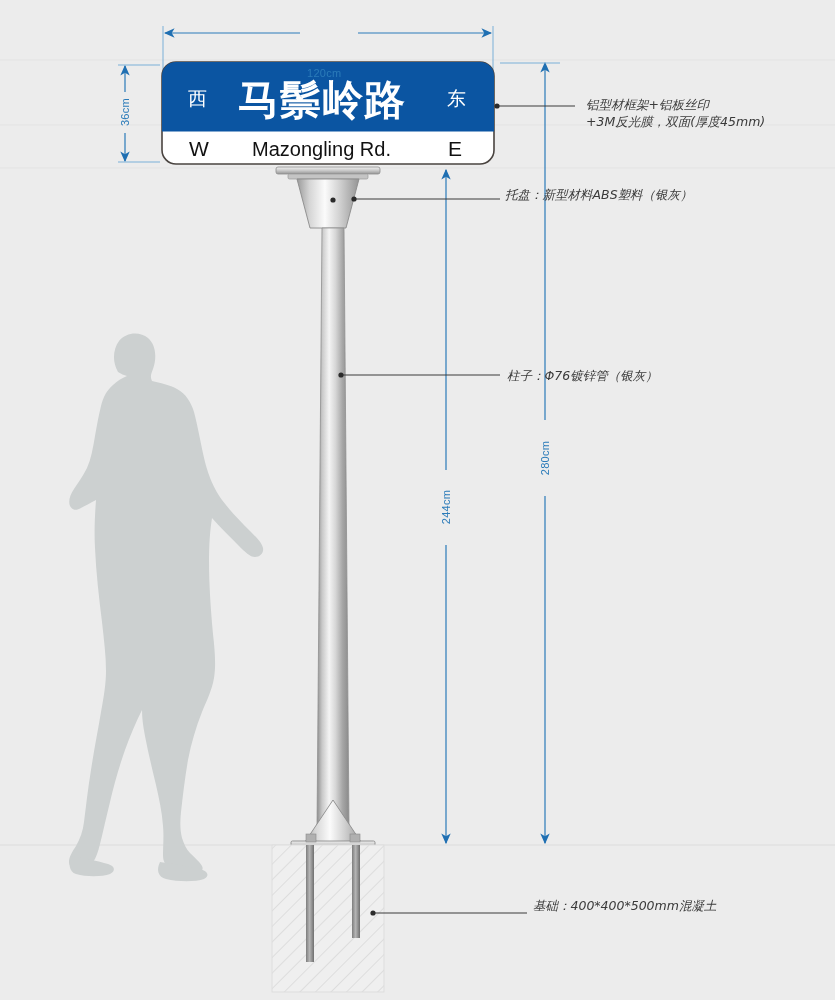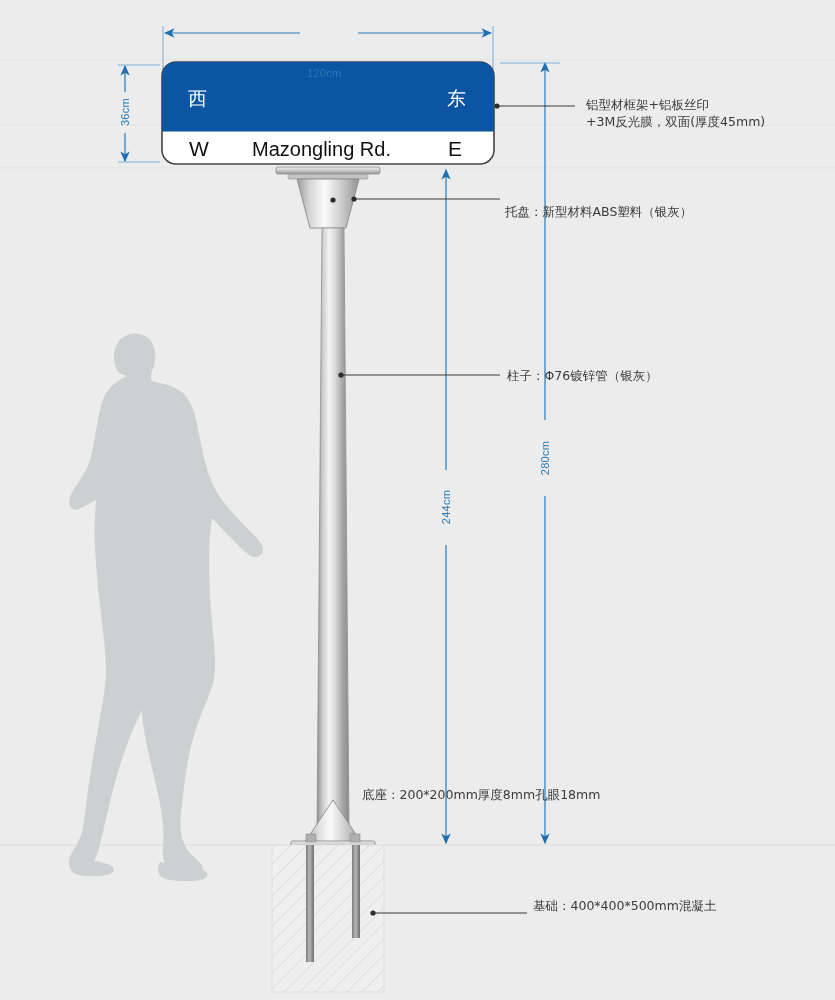--- a/index.html
+++ b/index.html
@@ -36,20 +36,21 @@
     transform-origin: 50% 50%;
     transform: rotate(-90deg);
   }
   .note {
     position: absolute;
     color: #3a3a3a;
     font-size: 12.5px;
     line-height: 17px;
     white-space: pre-line;
     font-family: "DejaVu Sans", "Liberation Sans", sans-serif;
+    font-style: italic;
   }
   .sign-cn {
     position: absolute;
     color: #ffffff;
     font-family: "DejaVu Sans", sans-serif;
     white-space: nowrap;
   }
   .sign-en {
     position: absolute;
     color: #111111;
@@ -241,41 +242,41 @@
       <path d="M 340 375 L 500 375"></path>
       <circle cx="341" cy="375" r="2.6" fill="#2b2b2b" stroke="none"></circle>
 
       <path d="M 372 913 L 527 913"></path>
       <circle cx="373" cy="913" r="2.6" fill="#2b2b2b" stroke="none"></circle>
     </g>
   </svg>
 
   <div class="sign-cn" style="left:188px; top:86px; font-size:19px;">西</div>
 
+  <div class="sign-cn" style="left:238px; top:73px; font-size:41px; font-weight:700; letter-spacing:1px;">马鬃岭路</div>
 
   <div class="sign-cn" style="left:447px; top:86px; font-size:19px;">东</div>
 
   <div class="sign-en" style="left:189px; top:137px; font-size:21px;">W</div>
 
   <div class="sign-en" style="left:252px; top:138px; font-size:20px;">Mazongling  Rd.</div>
 
   <div class="sign-en" style="left:448px; top:137px; font-size:21px;">E</div>
 
   <div class="dim-label" style="left:307px; top:26px;margin-top:41px;">120cm</div>
 
   <div class="dim-label dim-vert" style="left:107px; top:106px; width:36px; text-align:center;">36cm</div>
 
   <div class="dim-label dim-vert" style="left:428px; top:501px; width:36px; text-align:center;">244cm</div>
 
   <div class="dim-label dim-vert" style="left:527px; top:452px; width:36px; text-align:center;">280cm</div>
 
   <div class="note" style="left:586px; top:96px;">铝型材框架+铝板丝印
 +3M反光膜，双面(厚度45mm)</div>
 
-  <div class="note" style="left:505px; top:203px;">托盘：新型材料ABS塑料（银灰）</div>
+  <div class="note" style="left:505px; top:186px;">托盘：新型材料ABS塑料（银灰）</div>
 
   <div class="note" style="left:507px; top:367px;">柱子：Φ76镀锌管（银灰）</div>
 
-  <div class="note" style="left:362px; top:786px;">底座：200*200mm厚度8mm孔眼18mm</div>
 
   <div class="note" style="left:533px; top:897px;">基础：400*400*500mm混凝土</div>
 
 </div>
 
 </body></html>

